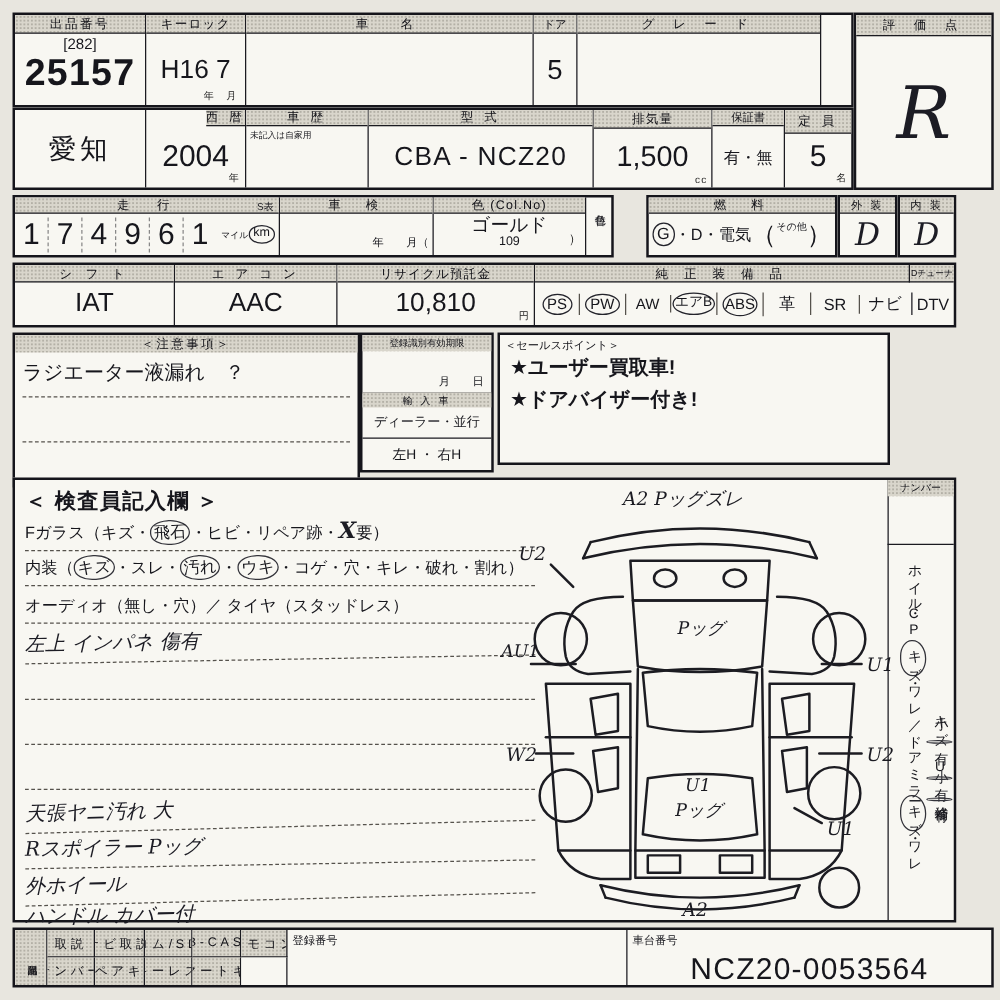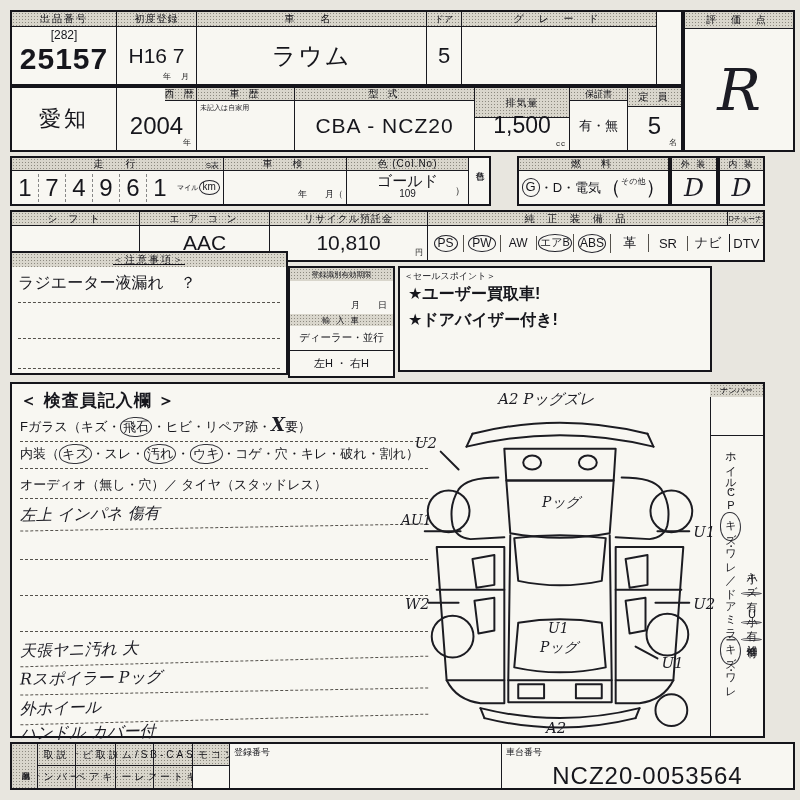--- a/index.html
+++ b/index.html
@@ -29,27 +29,26 @@
 
   <div class="box" style="left:10px;top:10px;width:673px;height:76px;">
     <div class="col" style="left:0;width:105px;">
       <div class="hdr ht" style="letter-spacing:2px;">出品番号</div>
       <div class="val" style="flex-direction:column;justify-content:flex-start;padding-top:1px;">
         <div style="font-size:12px;">[282]</div>
         <div class="big">25157</div>
       </div>
     </div>
     <div class="col" style="left:105px;width:80px;">
-      <div class="hdr ht" style="letter-spacing:1px;">初度登録</div>
+      <div class="hdr ht" style="letter-spacing:1px;">キーロック</div>
       <div class="val" style="font-size:21px;">H16 7</div>
       <div class="unit" style="right:6px;bottom:2px;">年　月</div>
     </div>
     <div class="col" style="left:185px;width:230px;">
       <div class="hdr ht" style="letter-spacing:8px;">車　名</div>
-      <div class="val" style="font-size:24px;letter-spacing:2px;">ラウム</div>
     </div>
     <div class="col" style="left:415px;width:35px;">
       <div class="hdr ht" style="letter-spacing:0;font-size:9px;">ドア</div>
       <div class="val" style="font-size:22px;">5</div>
     </div>
     <div class="col" style="left:450px;width:195px;">
       <div class="hdr ht" style="letter-spacing:6px;">グ レ ー ド</div>
     </div>
     <div class="col last" style="left:645px;width:26px;">
       <div class="hdr ht" style="letter-spacing:0;font-size:8px;margin-left:32px;">最終</div>
@@ -73,21 +72,21 @@
     </div>
     <div class="col" style="left:185px;width:98px;">
       <div class="hdr ht" style="height:13px;">車 歴</div>
       <div class="tiny" style="position:absolute;top:15px;left:3px;font-size:7px;">未記入は自家用</div>
     </div>
     <div class="col" style="left:283px;width:180px;">
       <div class="hdr ht" style="height:13px;">型 式</div>
       <div class="val" style="top:13px;font-size:21px;letter-spacing:1px;">CBA - NCZ20</div>
     </div>
     <div class="col" style="left:463px;width:95px;">
-      <div class="hdr ht" style="height:30px;letter-spacing:1px;text-align:center;">排気量</div>
+      <div class="hdr ht" style="height:15px;letter-spacing:1px;text-align:center;">排気量</div>
       <div class="val" style="top:13px;font-size:23px;">1,500</div>
       <div class="unit" style="right:3px;bottom:2px;">cc</div>
     </div>
     <div class="col" style="left:558px;width:58px;">
       <div class="hdr ht" style="height:13px;letter-spacing:0;font-size:9px;">保証書</div>
       <div class="val" style="top:13px;font-size:13px;">有・無</div>
     </div>
     <div class="col last" style="left:616px;width:53px;">
       <div class="hdr ht" style="height:19px;">定 員</div>
       <div class="val" style="top:13px;font-size:24px;">5</div>
@@ -145,20 +144,21 @@
     <div class="val hand" style="top:13px;font-size:25px;">D</div>
   </div>
   <div class="box" style="left:718px;top:156px;width:47px;height:50px;">
     <div class="hdr ht" style="height:13px;letter-spacing:2px;font-size:9px;">内 装</div>
     <div class="val hand" style="top:13px;font-size:25px;">D</div>
   </div>
 
   <div class="box" style="left:10px;top:210px;width:755px;height:52px;">
     <div class="col" style="left:0;width:128px;">
       <div class="hdr ht" style="height:14px;letter-spacing:4px;">シ フ ト</div>
+      <div class="val" style="top:14px;font-size:21px;">IAT</div>
     </div>
     <div class="col" style="left:128px;width:130px;">
       <div class="hdr ht" style="height:14px;letter-spacing:3px;">エ ア コ ン</div>
       <div class="val" style="top:14px;font-size:21px;">AAC</div>
     </div>
     <div class="col" style="left:258px;width:158px;">
       <div class="hdr ht" style="height:14px;letter-spacing:1px;">リサイクル預託金</div>
       <div class="val" style="top:14px;font-size:21px;">10,810</div>
       <div class="unit" style="right:3px;bottom:2px;">円</div>
     </div>
@@ -172,21 +172,21 @@
         <div style="width:37px;text-align:center;border-right:1.2px solid #55524c;font-size:11px;"><span class="circ" style="padding:1px 1px;">エアB</span></div>
         <div style="width:37px;text-align:center;border-right:1.2px solid #55524c;font-size:12px;"><span class="circ" style="padding:1px 1px;">ABS</span></div>
         <div style="width:38px;text-align:center;border-right:1.2px solid #55524c;font-size:13px;"><span>革</span></div>
         <div style="width:38px;text-align:center;border-right:1.2px solid #55524c;font-size:13px;"><span>SR</span></div>
         <div style="width:42px;text-align:center;border-right:1.4px solid #1a1a20;font-size:13px;"><span>ナビ</span></div>
         <div style="width:34px;text-align:center;font-size:13px;"><span>DTV</span></div>
       </div>
     </div>
   </div>
 
-  <div class="box" style="left:10px;top:251px;width:278px;height:124px;text-decoration:underline;">
+  <div class="box" style="left:10px;top:266px;width:278px;height:124px;">
     <div class="ht" style="height:14px;font-size:10px;letter-spacing:2px;">＜注意事項＞</div>
     <div style="position:absolute;left:6px;top:20px;width:262px;font-size:16px;border-bottom:1.7px dashed #55524c;padding-bottom:8px;">ラジエーター液漏れ　？</div>
     <div class="dline" style="left:6px;top:58px;width:262px;height:28px;"></div>
     <div class="dline" style="left:6px;top:88px;width:262px;height:28px;"></div>
   </div>
 
   <div class="box" style="left:288px;top:266px;width:107px;height:112px;">
     <div class="ht" style="height:13px;font-size:7.5px;letter-spacing:0;">登録識別有効期限</div>
     <div style="position:absolute;top:13px;left:0;right:0;height:33px;border-bottom:1.4px solid #1a1a20;">
       <span class="tiny" style="position:absolute;right:6px;bottom:2px;font-size:9px;">月　　日</span>

